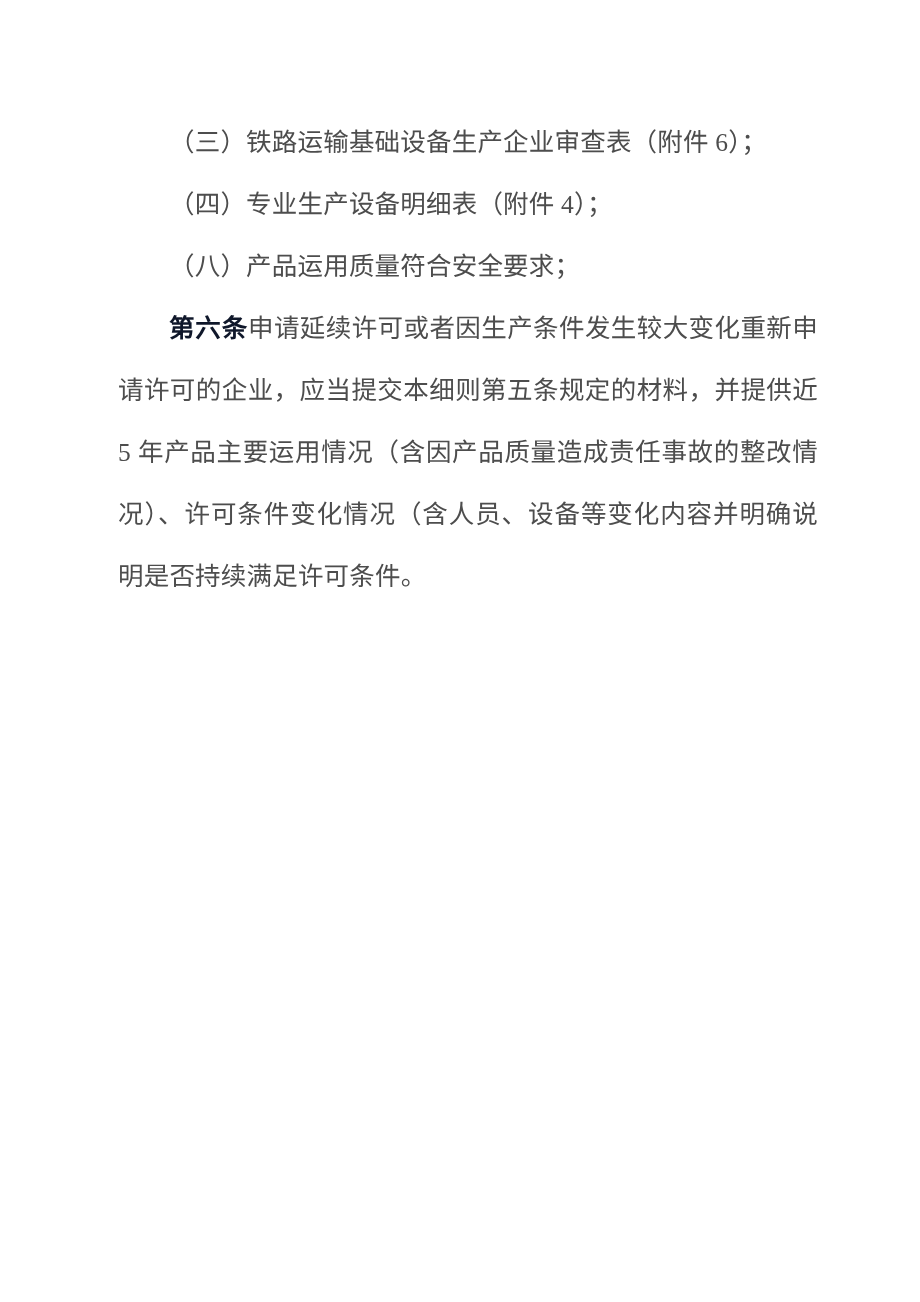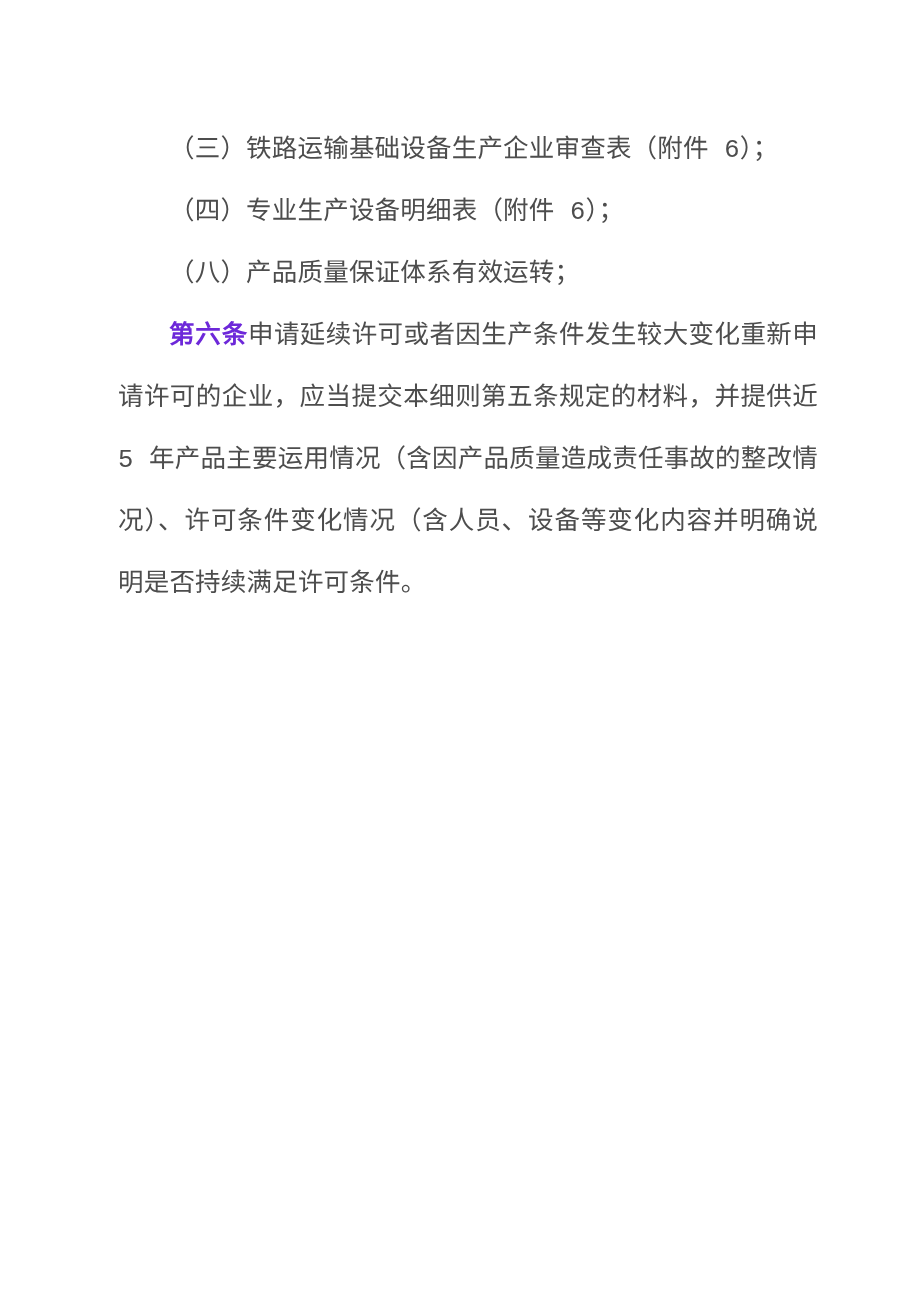--- a/index.html
+++ b/index.html
@@ -5,24 +5,24 @@
 <style>
   html, body {
     margin: 0;
     padding: 0;
     background: #ffffff;
   }
   .page {
     position: relative;
     width: 920px;
     height: 946px;
-    margin: 16px auto;
+    margin: 8px auto;
     background: #ffffff;
     overflow: hidden;
-    font-family: Liberation Mono, monospace;
+    font-family: Liberation Serif, serif;
   }
   .doc-body {
     position: absolute;
     left: 118px;
     top: 104px;
     width: 700px;
   }
   p.para {
     margin: 0;
     color: #4d4d4d;
@@ -40,39 +40,39 @@
   p.para.single {
     text-align: left;
   }
   
   p.para.tight-paren .paren-tight {
     letter-spacing: -2.5px;
     margin-right: -1px;
   }
   .article-label {
     font-weight: 700;
-    color: #6d28d9;
+    color: #0f172a;
     letter-spacing: 0.6px;
   }
 </style>
 </head>
 <body>
 
 <div class="page">
   <div class="doc-body">
 
     <p class="para single">（三）铁路运输基础设备生产企业审查表（附件 6）；</p>
 
-    <p class="para single">（四）专业生产设备明细表（附件 6）；</p>
+    <p class="para single">（四）专业生产设备明细表（附件 4）；</p>
 
 
 
 
 
-    <p class="para single">（八）产品质量保证体系有效运转；</p>
+    <p class="para single">（八）产品运用质量符合安全要求；</p>
 
 
 
     <p class="para">
       <span class="article-label">第六条</span><span>申请延续许可或者因生产条件发生较大变化重新申请许可的企业，应当提交本细则第五条规定的材料，并提供近 5 年产品主要运用情况（含因产品质量造成责任事故的整改情况）、许可条件变化情况（含人员、设备等变化内容并明确说明是否持续满足许可条件。</span>
     </p>
 
   </div>
 </div>
 

